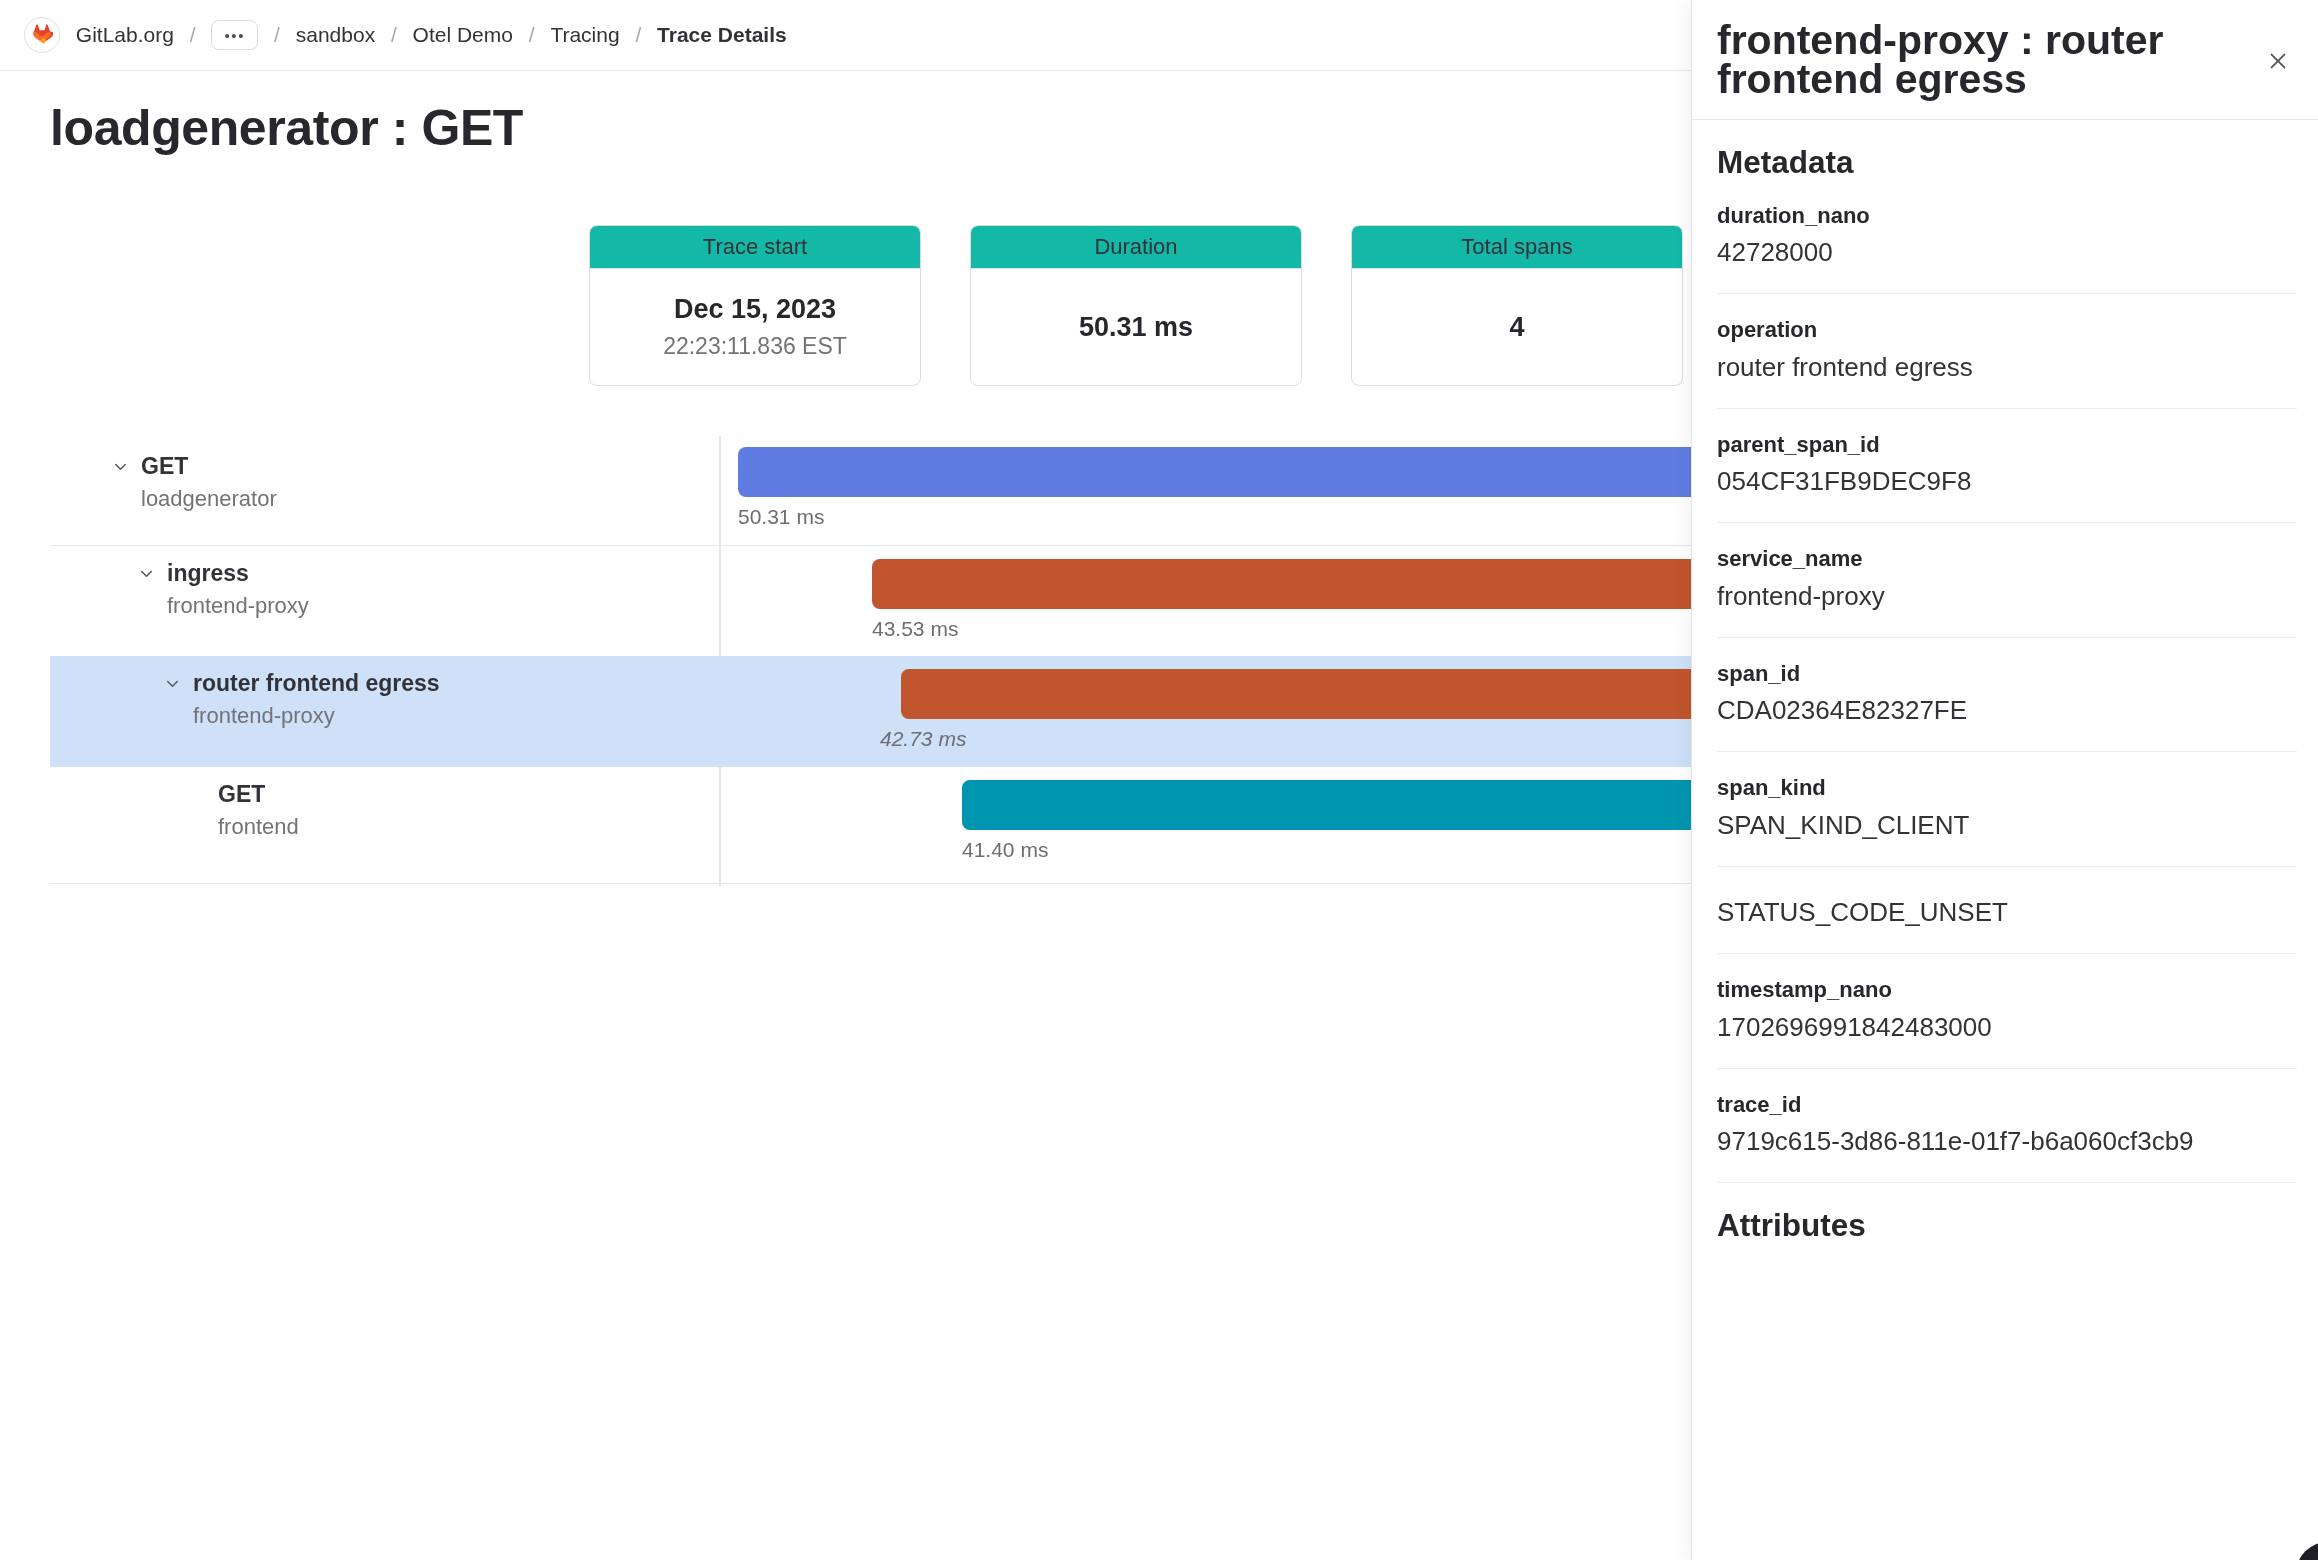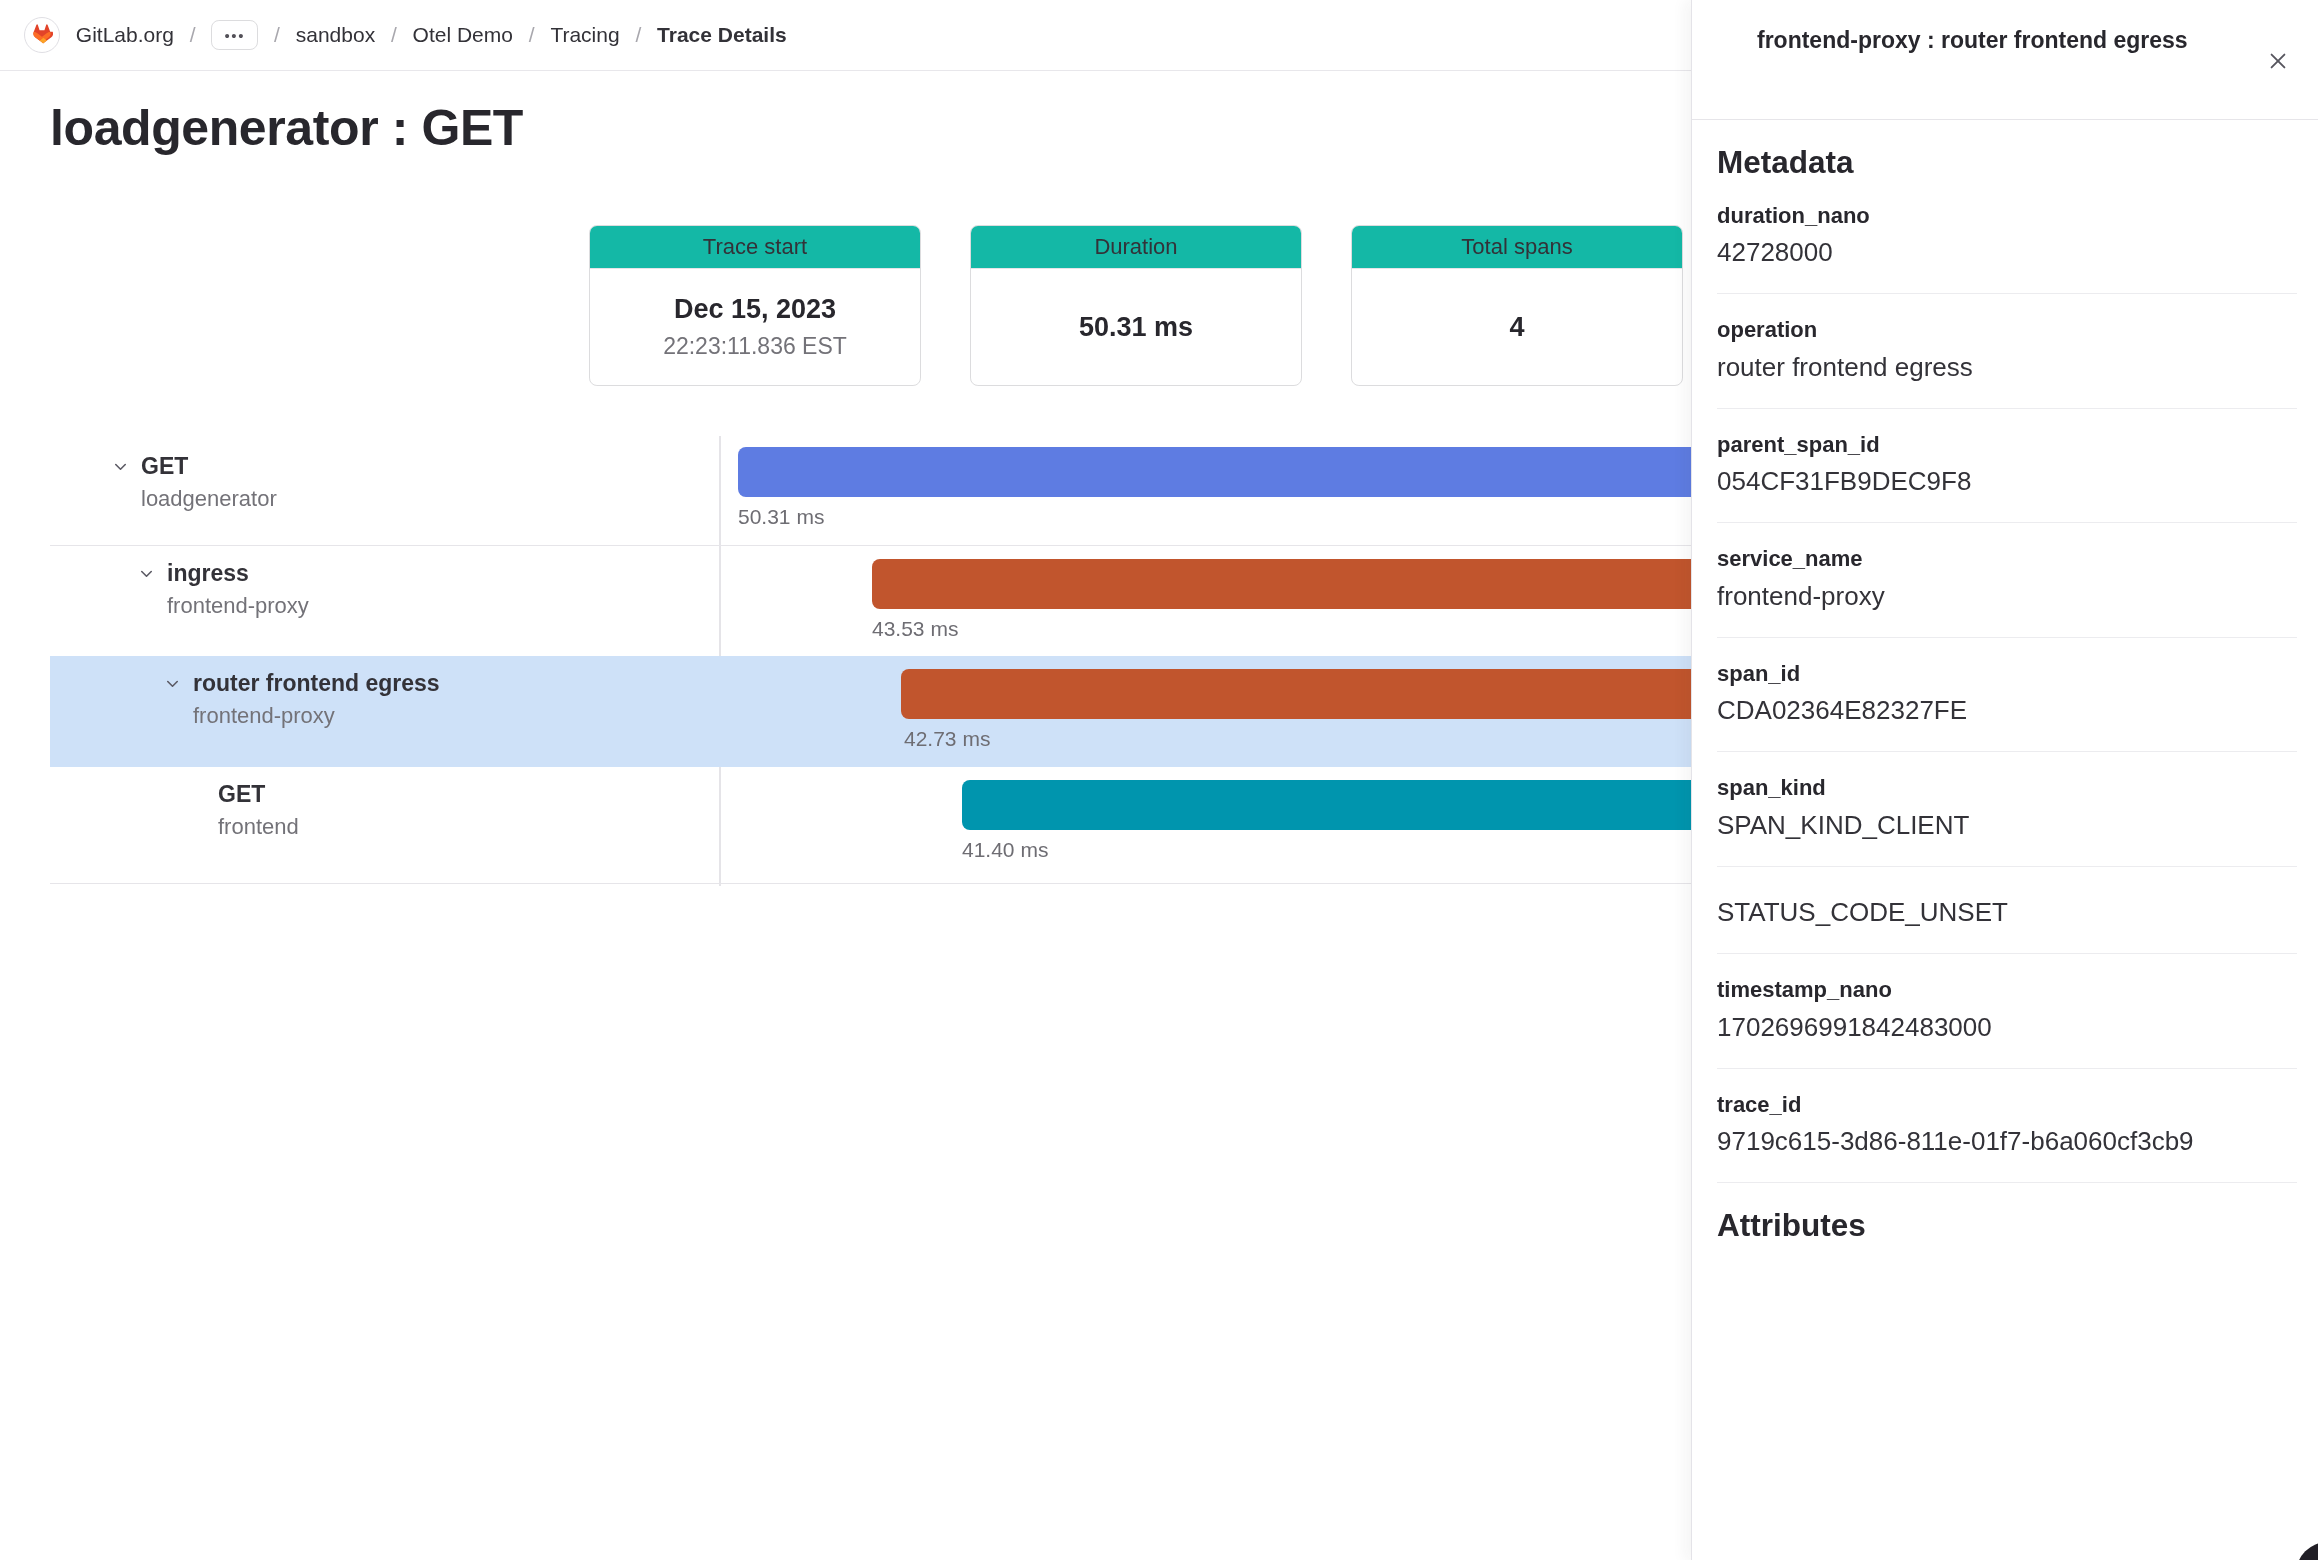--- a/index.html
+++ b/index.html
@@ -131,25 +131,24 @@
     overflow:hidden;
     z-index:10;
   }
   .drawer-header {
     position:relative;
     padding:20.5px 102px 17.3px 25px;
     border-bottom:1.6px solid #e6e5e9;
     min-height:120px;
   }
   .drawer-title {
-    font-size:23px; font-weight:700;
+    font-size:41px; font-weight:700;
     line-height:39px;
     color:#28272d;
     max-width:473px;
-    margin-left:40px;
   }
   .drawer-close {
     position:absolute;
     top:41px; right:22px;
     width:39px; height:39px;
     display:flex; align-items:center; justify-content:center;
     background:transparent; border:none; cursor:pointer;
   }
   .drawer-body { padding:0 22px 0 25px; }
   .section-heading {
@@ -261,21 +260,21 @@
         <span class="chevron-wrap">
           <svg width="19" height="19" viewBox="0 0 24 24" fill="none">
               <path d="M6 9.5l6 6 6-6" stroke="#5b5a64" stroke-width="2" stroke-linecap="round" stroke-linejoin="round"></path>
             </svg>
         </span>
         <span class="span-name">router frontend egress</span>
       </div>
       <div class="span-service">frontend-proxy</div>
     </div>
     <div class="bar" style="left: 851px; width: 878px; background: rgb(193, 85, 45);"></div>
-    <div class="ms-label" style="left: 854px;">42.73 ms</div>
+    <div class="ms-label" style="left: 830px; font-style: italic;">42.73 ms</div>
   </div>
 
   <div class="trace-row r3">
     <div class="label-block" style="padding-left: 138px;">
       <div class="name-line">
         <span class="chevron-wrap" style="visibility: hidden;">
           <svg width="19" height="19" viewBox="0 0 24 24" fill="none">
               <path d="M6 9.5l6 6 6-6" stroke="#5b5a64" stroke-width="2" stroke-linecap="round" stroke-linejoin="round"></path>
             </svg>
         </span>

